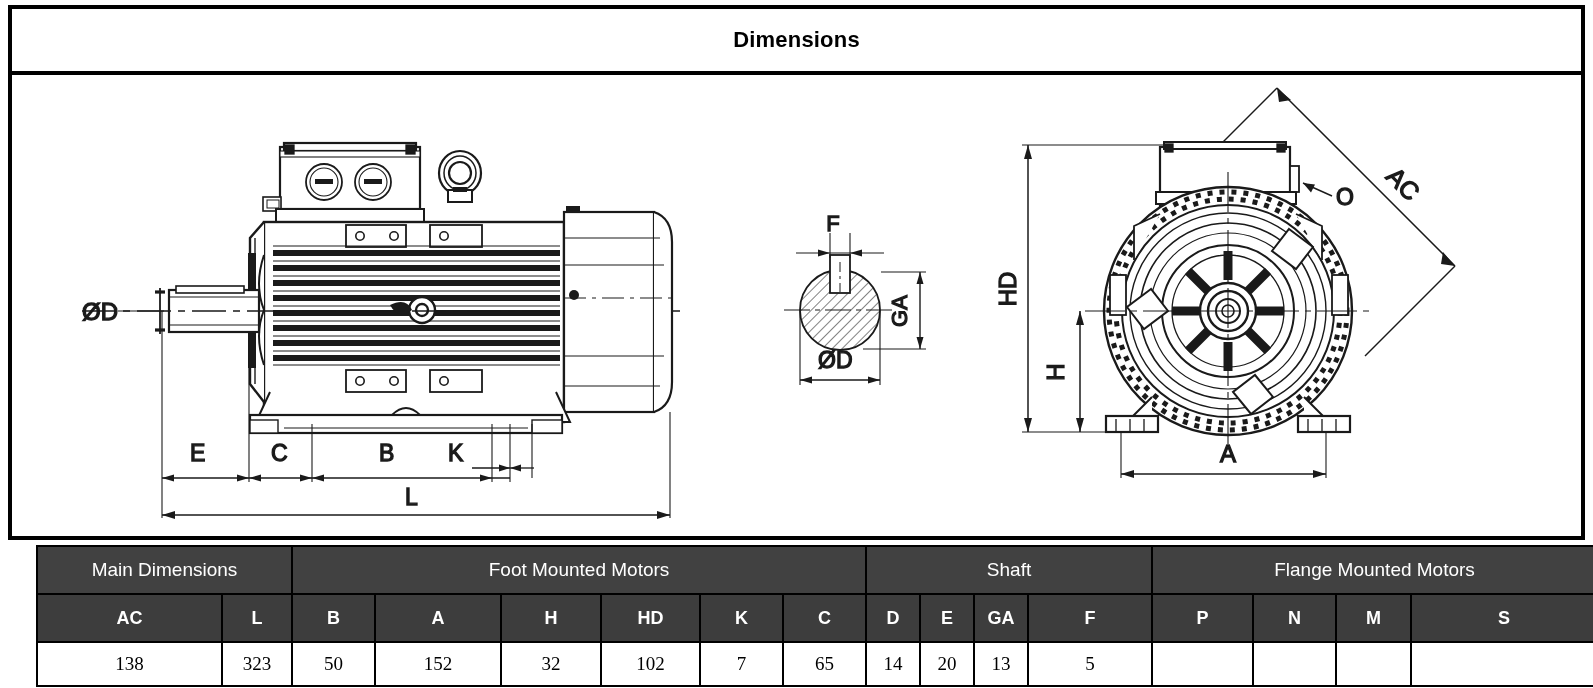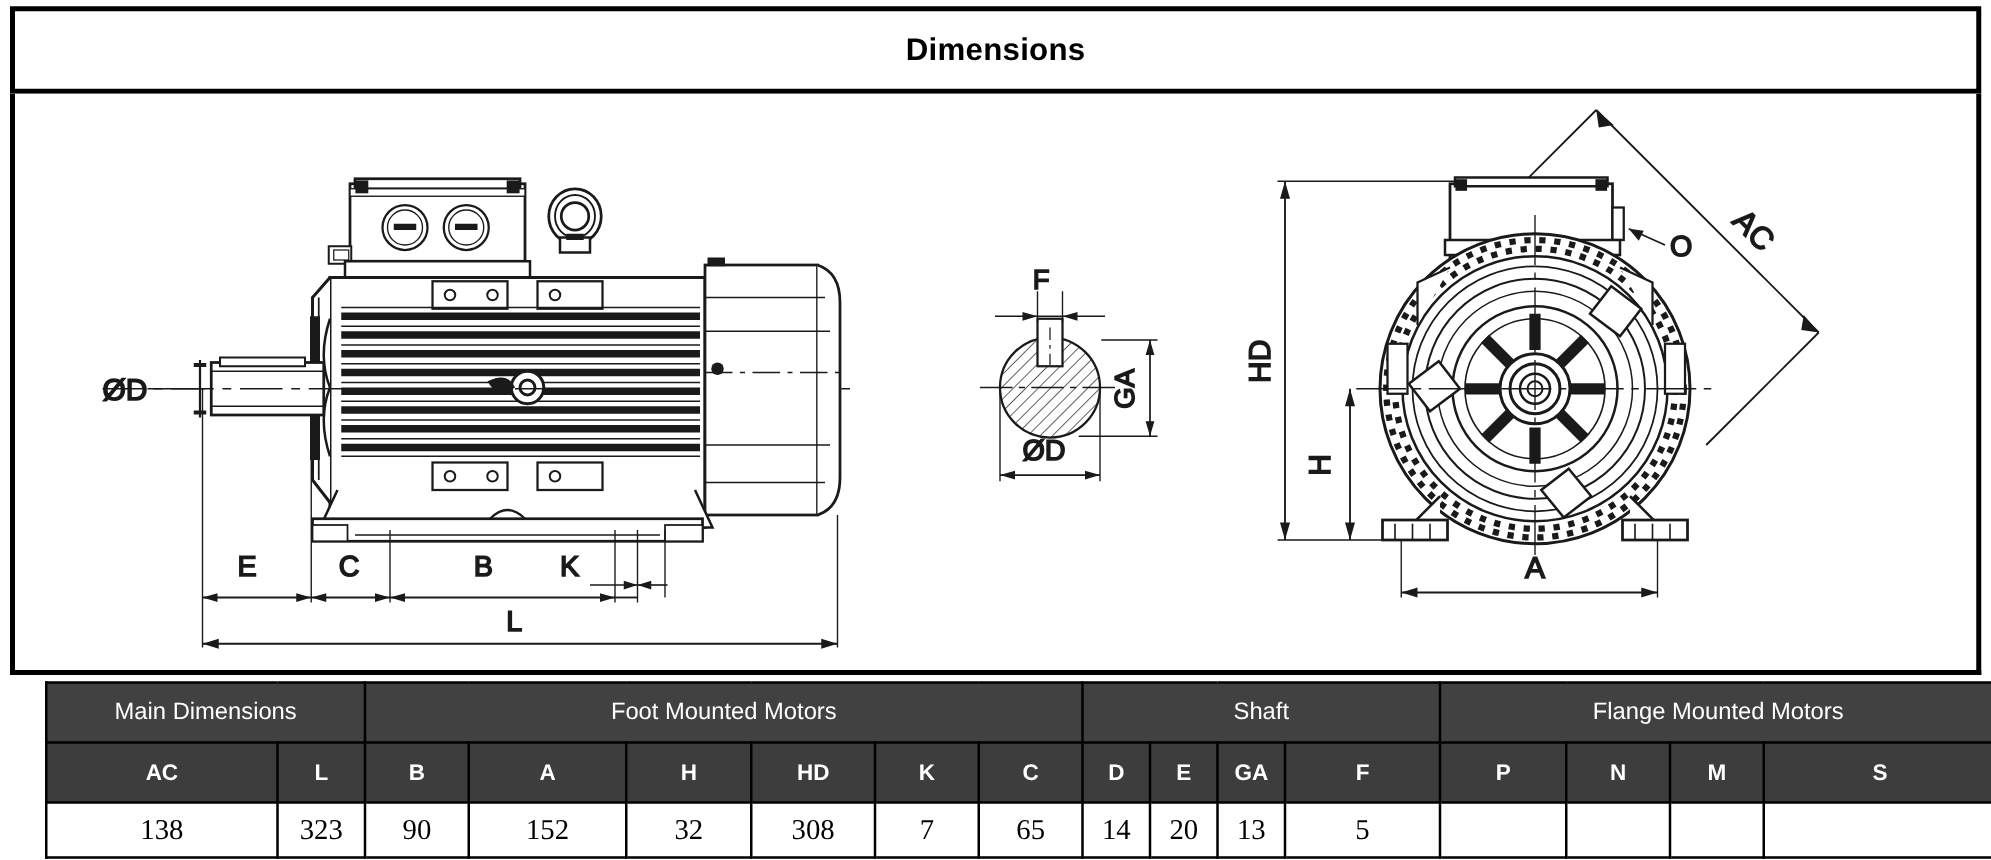--- a/index.html
+++ b/index.html
@@ -2,30 +2,30 @@
 <html><head>
 <meta charset="utf-8">
 <style>
   html,body{margin:0;padding:0;background:#ffffff;}
   body{font-family:"Liberation Sans", sans-serif;}
   .page{position:relative;width:1593px;height:688px;background:#ffffff;box-sizing:border-box;}
 
   
   .frame{position:absolute;left:8px;top:5px;width:1577px;height:70px;border:4px solid #000;box-sizing:border-box;background:#fff;}
   .frame-title{position:absolute;left:0;top:0;width:100%;height:100%;display:flex;align-items:center;justify-content:center;
-    font-size:25px;font-weight:bold;color:#000;letter-spacing:.2px;}
+    font-size:22px;font-weight:bold;color:#000;letter-spacing:.2px;}
 
   .drawing-frame{position:absolute;left:8px;top:75px;width:1577px;height:465px;border:4px solid #000;border-top:0;box-sizing:border-box;background:#fff;overflow:hidden;}
 
   
   .dim-table{position:absolute;left:8px;top:545px;width:1560px;border-collapse:collapse;table-layout:fixed;margin-left:28px;}
   .dim-table td{border:2px solid #000;text-align:center;vertical-align:middle;}
   .dim-table tr.group td{background:#414141;color:#fff;font-size:19px;font-weight:normal;height:44px;}
   .dim-table tr.head td{background:#3d3d3d;color:#fff;font-size:18px;font-weight:bold;height:44px;}
-  .dim-table tr.data td{background:#fff;color:#000;font-size:23px;height:40px;font-family:"Liberation Serif",serif;}
+  .dim-table tr.data td{background:#fff;color:#000;font-size:19px;height:40px;font-family:"Liberation Serif",serif;}
 
   svg{display:block;}
   text{font-family:"Liberation Sans", sans-serif;fill:#1a1a1a;}
 </style>
 </head>
 <body>
 
 <div class="page">
 
   <div class="frame">
@@ -387,24 +387,24 @@
         <td>GA</td>
         <td>F</td>
         <td>P</td>
         <td>N</td>
         <td>M</td>
         <td>S</td>
       </tr>
       <tr class="data">
         <td>138</td>
         <td>323</td>
-        <td>90</td>
+        <td>50</td>
         <td>152</td>
         <td>32</td>
-        <td>308</td>
+        <td>102</td>
         <td>7</td>
         <td>65</td>
         <td>14</td>
         <td>20</td>
         <td>13</td>
         <td>5</td>
         <td></td>
         <td></td>
         <td></td>
         <td></td>

